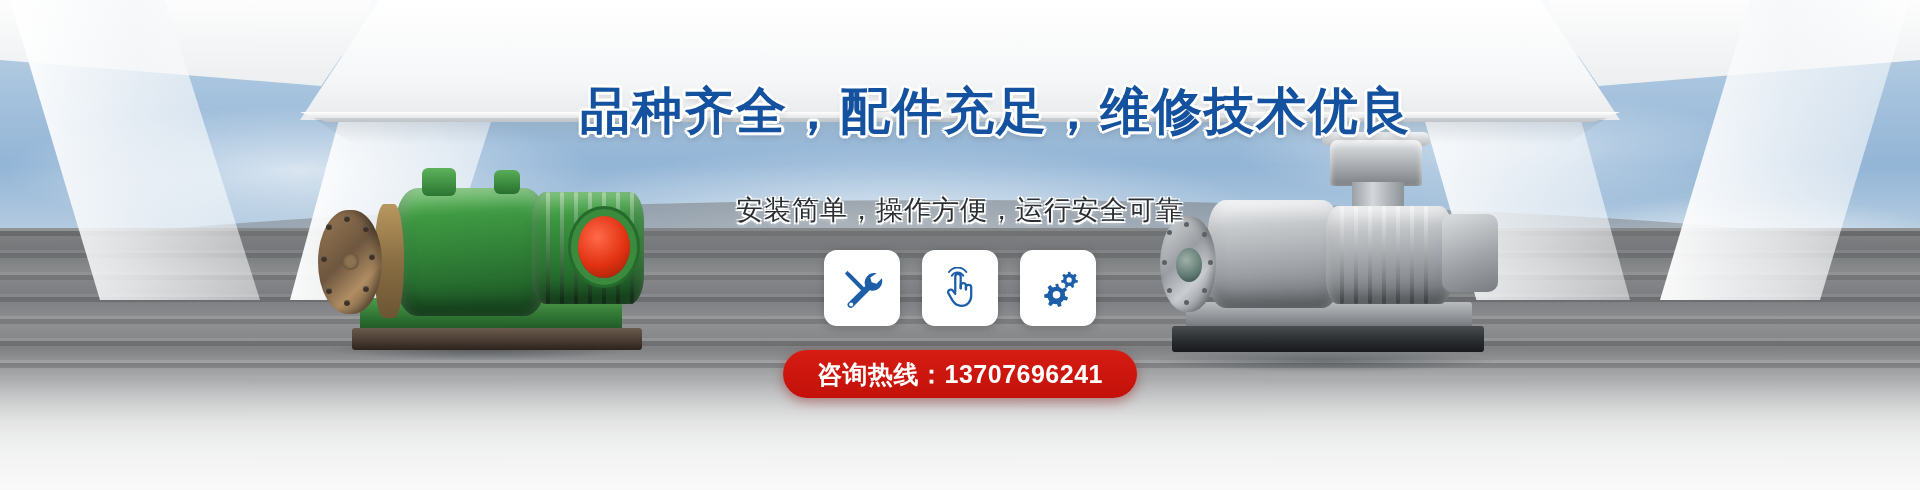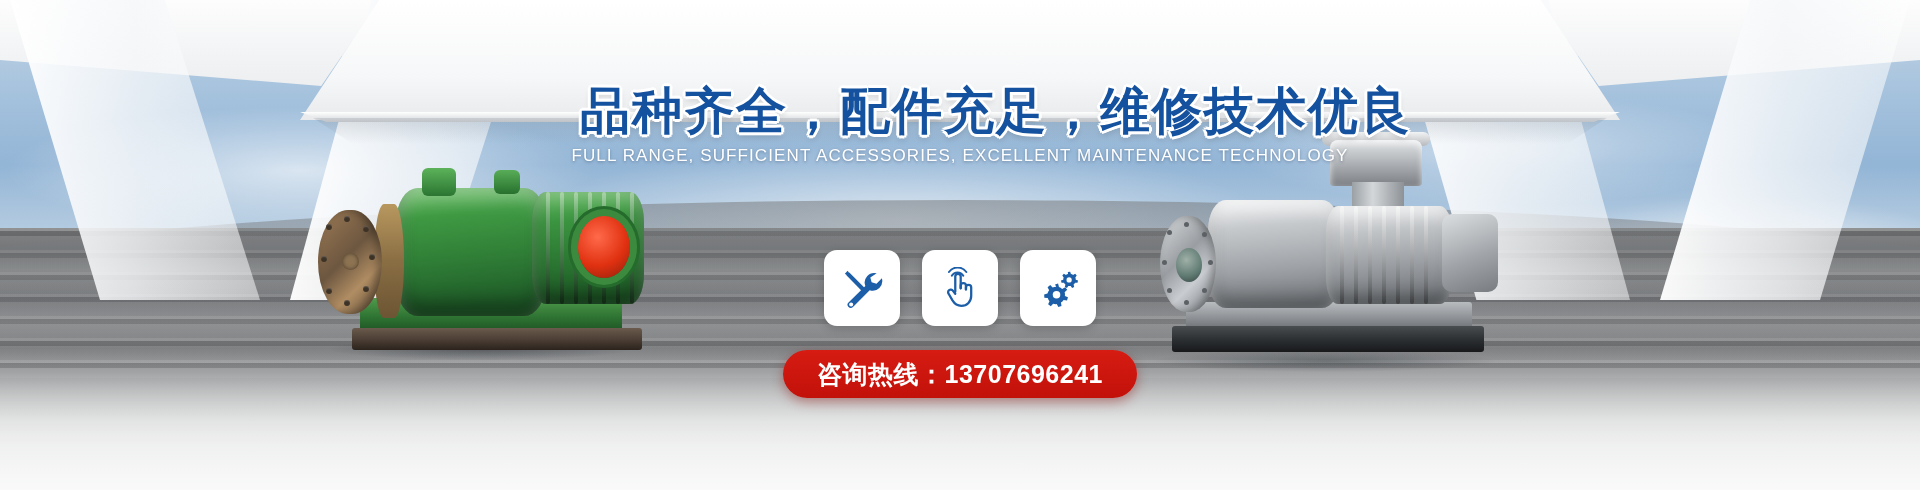--- a/index.html
+++ b/index.html
@@ -317,22 +317,22 @@
       <div class="bolt" style="left:7px;top:72px"></div>
       <div class="bolt" style="left:2px;top:44px"></div>
     </div>
     <div class="pk-eye"></div>
   </div>
 
   <div class="content">
 
     <div class="headline">品种齐全，配件充足，维修技术优良</div>
 
-    <div class="sub-en">FULL RANGE, SUFFICIENT ACCESSORIES, EXCELLENT MAINTENANCE TECHNOLOGY</div>
-
+
+    <div class="sub-cn">安装简单，操作方便，运行安全可靠</div>
 
     <div class="icon-row">
 
       <div class="icon-card">
         <span>
           <svg width="42" height="42" viewBox="0 0 48 48" fill="#1c5ea8">
             <path d="M9.5 6.2 L6.2 9.5 L24.6 28.2 L28 24.8 Z"></path>
             <path d="M7.6 4.4 L4.4 7.6 L8.0 10.2 L10.2 8.0 Z"></path>
             <path d="M26.5 26.8 L33.5 33.9 a4.4 4.4 0 0 0 6.3 -6.3 L32.8 20.6 Z" opacity="0.0"></path>
             <path d="M40.8 7.2 a11 11 0 0 0 -13.0 14.6 L8.6 40.6 a3.6 3.6 0 0 0 5.1 5.1 L32.8 26.5 a11 11 0 0 0 13.9 -13.6 l-6.1 6.1 -5.6 -1.5 -1.5 -5.6 Z"></path>

